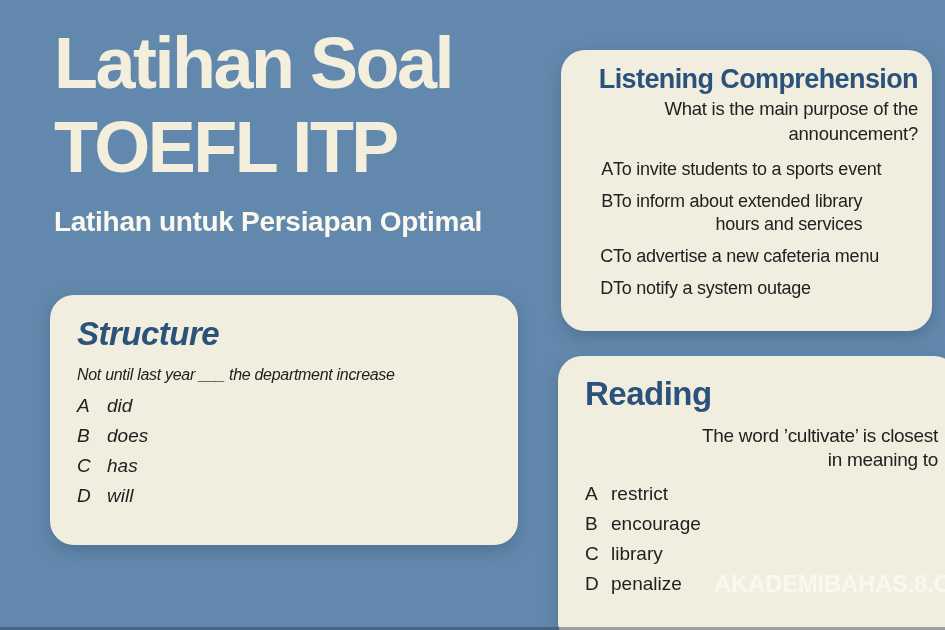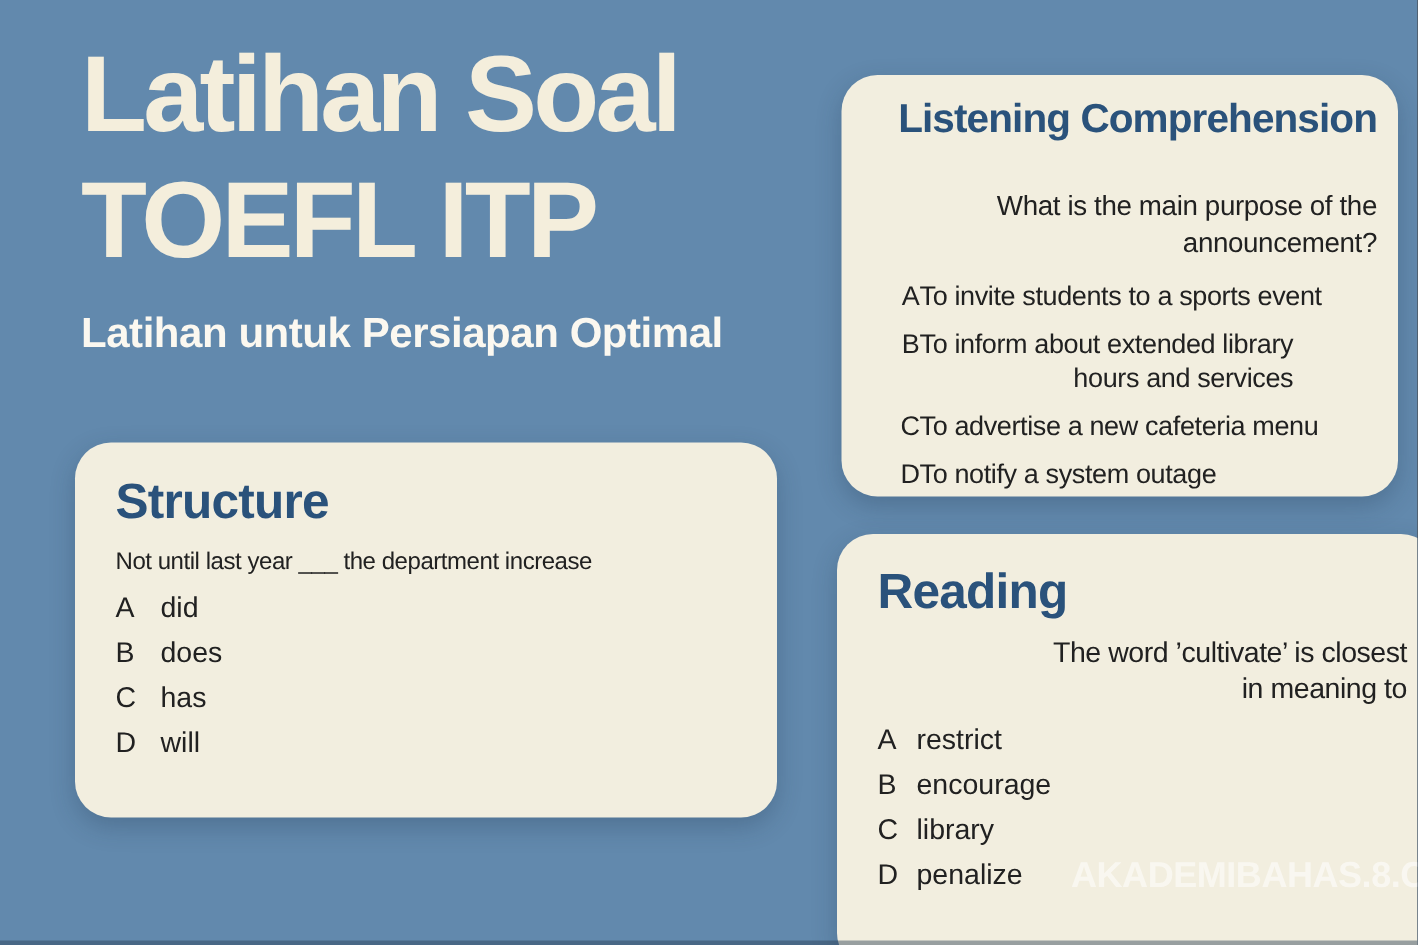--- a/index.html
+++ b/index.html
@@ -29,31 +29,31 @@
     margin:0;font-weight:bold;color:var(--heading,#2A527B);
   }
   .question{letter-spacing:-0.3px;}
   .qline{white-space:nowrap;}
   .options{list-style:none;margin:0;padding:0;}
   .options li{display:flex;align-items:flex-start;}
   .letter{flex:none;}
   .oline{white-space:nowrap;}
 
   
-  .card-structure{left:50px;top:295px;width:468px;height:250px;padding:20px 24px 4px 27px;}
+  .card-structure{left:50px;top:295px;width:468px;height:250px;padding:20px 24px 4px 27px;font-style:italic;}
   .card-structure h2{font-size:33px;line-height:38px;letter-spacing:-0.5px;}
   .card-structure .question{margin-top:8px;font-size:16px;line-height:27px;}
   .card-structure .options{margin-top:8px;font-size:19px;}
   .card-structure .options li{line-height:19px;margin-bottom:11px;}
   .card-structure .letter{width:30px;}
 
   
   .card-listening{left:561px;top:50px;width:371px;height:281px;padding:12px 14px 0 26px;text-align:right;}
   .card-listening h2{font-size:27px;line-height:34px;letter-spacing:-0.6px;white-space:nowrap;}
-  .card-listening .question{margin-top:28px;font-size:18.5px;line-height:25px;letter-spacing:-0.25px;}
+  .card-listening .question{margin-top:0;font-size:18.5px;line-height:25px;letter-spacing:-0.25px;}
   .card-listening .options{margin-top:12px;font-size:18px;letter-spacing:-0.25px;}
   .card-listening .options li{line-height:23px;margin-bottom:9px;}
   .card-listening .letter{width:26px;}
 
   
   .card-reading{left:558px;top:356px;width:400px;height:290px;padding:18px 20px 0 27px;}
   .card-reading h2{font-size:33px;line-height:40px;letter-spacing:-0.5px;}
   .card-reading .question{margin-top:10px;font-size:19px;line-height:24px;text-align:right;}
   .card-reading .options{margin-top:12px;font-size:19px;}
   .card-reading .options li{line-height:19px;margin-bottom:11px;}

